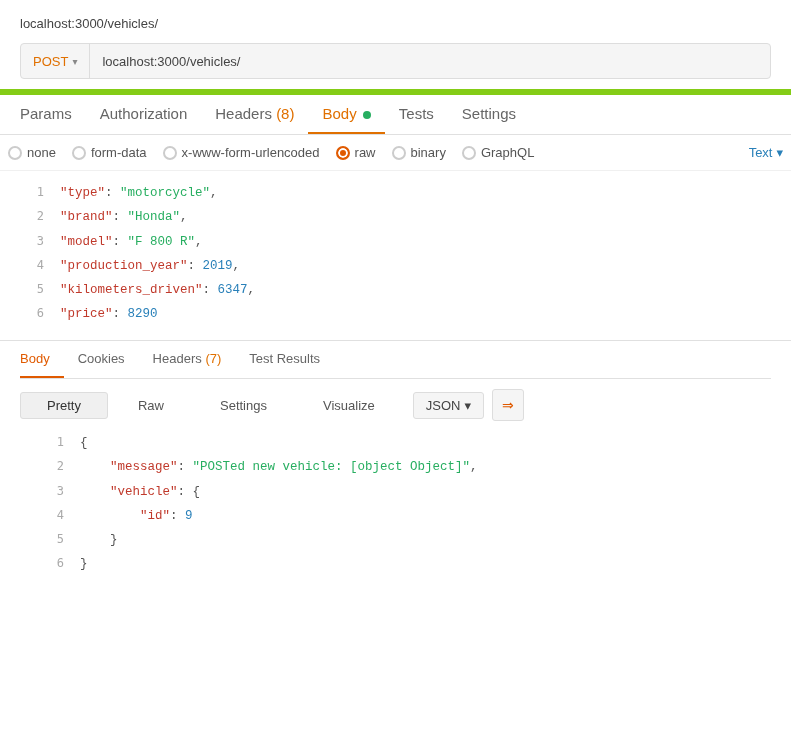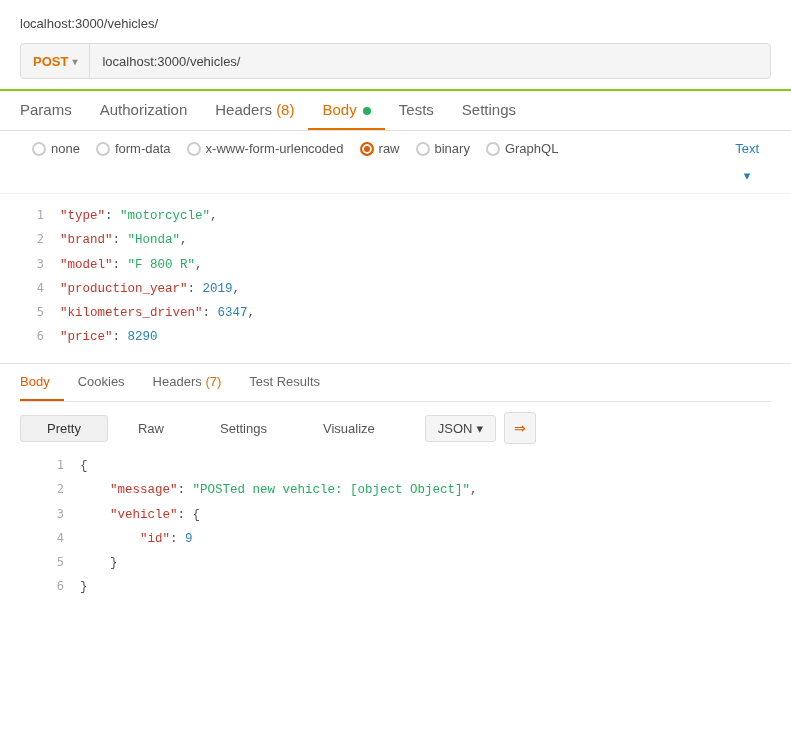--- a/index.html
+++ b/index.html
@@ -7,21 +7,21 @@
       font-family: -apple-system, BlinkMacSystemFont, 'Segoe UI', sans-serif;
       background: #fff;
       color: #333;
       font-size: 13px;
       width: 791px;
       min-height: 742px;
     }
 
     .url-bar-section {
       padding: 16px 20px 10px 20px;
-      border-bottom: 2px solid #84cc16;
+      border-bottom: 6px solid #84cc16;
     }
 
     .url-title {
       font-size: 13px;
       color: #444;
       margin-bottom: 12px;
     }
 
     .url-row {
       display: flex;
@@ -33,21 +33,21 @@
       height: 36px;
     }
 
     .method-select {
       display: flex;
       align-items: center;
       padding: 0 12px;
       border-right: 1px solid #ddd;
       height: 100%;
       cursor: pointer;
-      font-weight: 700;
+      font-weight: 400;
       font-size: 13px;
       color: #e07000;
       background: transparent;
       gap: 4px;
     }
 
     .chevron-icon {
       font-size: 10px;
       color: #888;
     }
@@ -83,22 +83,22 @@
       color: #e07000;
       border-bottom: 2px solid #e07000;
     }
 
     .tab-item:first-child {
       padding-left: 0;
     }
 
     .body-options-row {
       display: flex;
-      align-items: flex-start;
-      padding: 10px 32px;
+      align-items: flex-end;
+      padding: 10px 8px;
       gap: 16px;
       border-bottom: 1px solid #f0f0f0;
     }
 
     .radio-option {
       display: flex;
       align-items: center;
       gap: 5px;
       cursor: pointer;
       font-size: 13px;
@@ -116,27 +116,26 @@
 
     .radio-circle.selected {
       border-color: #e05a00;
       background: #e05a00;
       box-shadow: inset 0 0 0 2px #fff;
     }
 
     .text-dropdown {
       display: flex;
       align-items: center;
-      gap: 12px;
+      gap: 4px;
       color: #2980b9;
       font-size: 13px;
       font-weight: 500;
       cursor: pointer;
       margin-left: auto;
-      flex-direction: column;
     }
 
     .code-editor {
       padding: 10px 0;
       background: #fff;
       border-bottom: 1px solid #e0e0e0;
       min-height: 170px;
     }
 
     .code-line {
@@ -224,21 +223,21 @@
       display: flex;
       align-items: center;
       gap: 4px;
       padding: 5px 12px;
       border: 1px solid #ddd;
       border-radius: 3px;
       background: #f5f5f5;
       font-size: 13px;
       color: #444;
       cursor: pointer;
-      margin-left: 20px;
+      margin-left: 8px;
     }
 
     .wrap-btn {
       display: flex;
       align-items: center;
       justify-content: center;
       width: 32px;
       height: 32px;
       border: 1px solid #ddd;
       border-radius: 3px;

